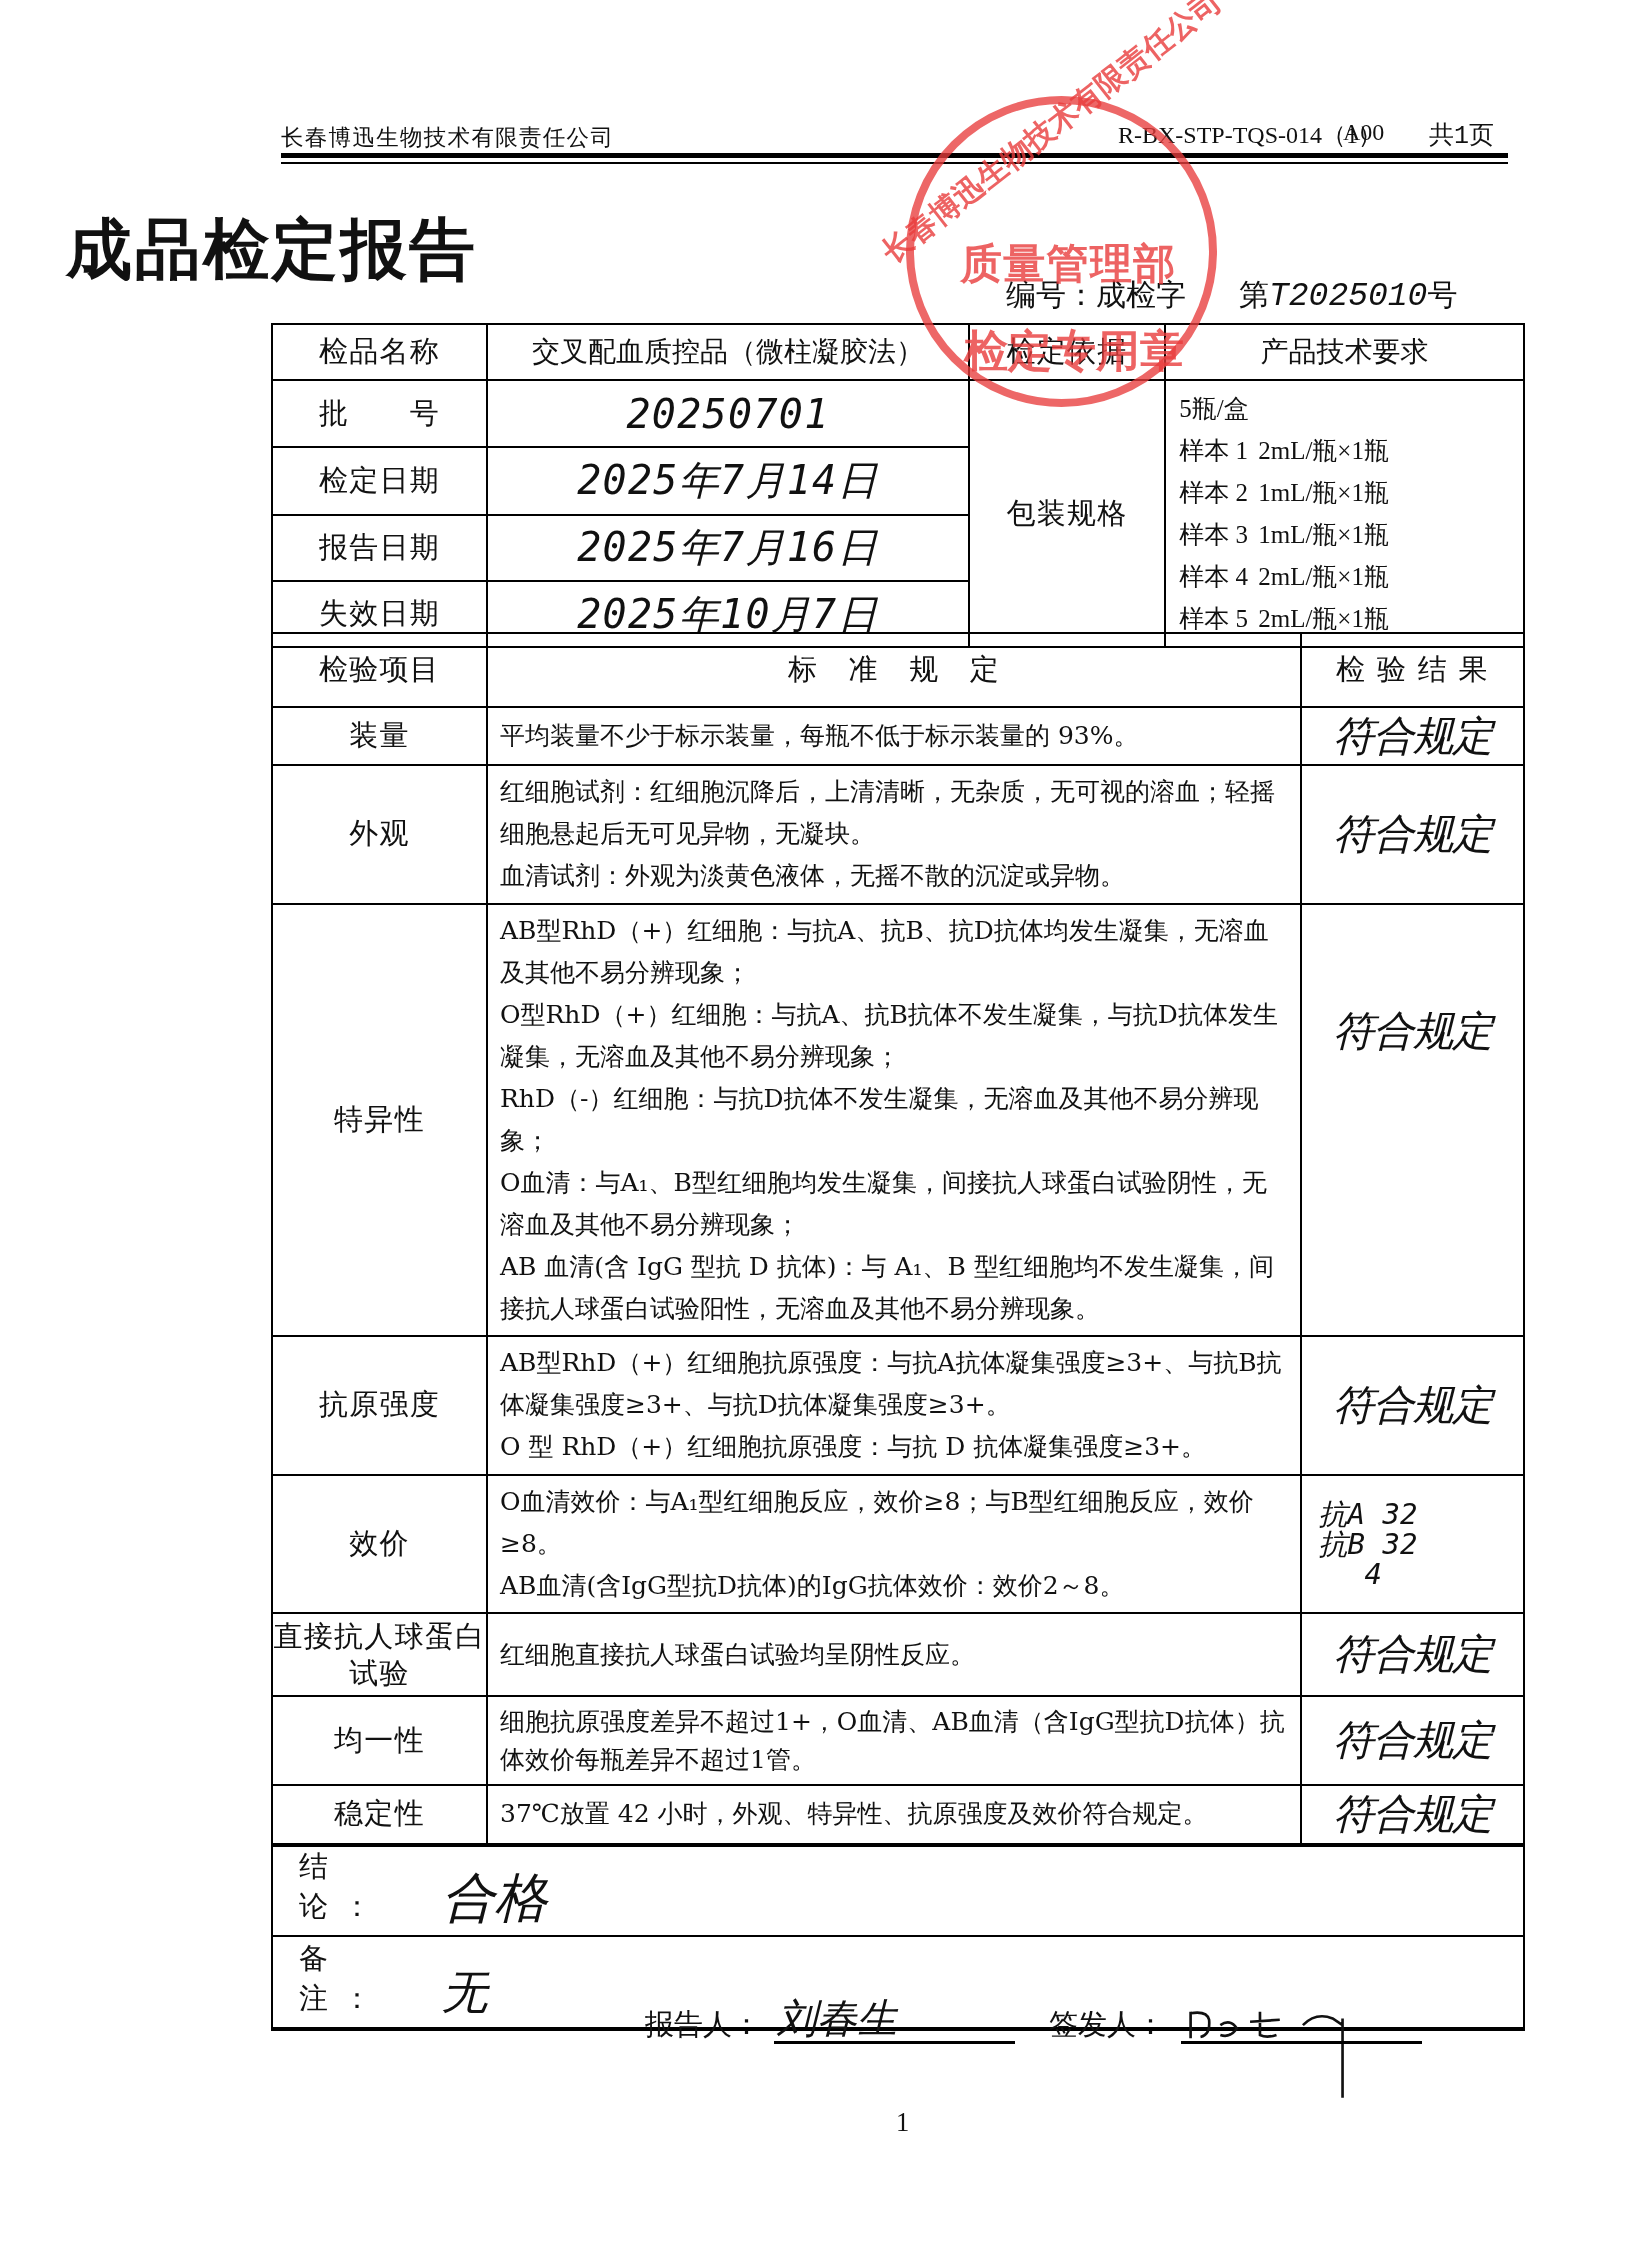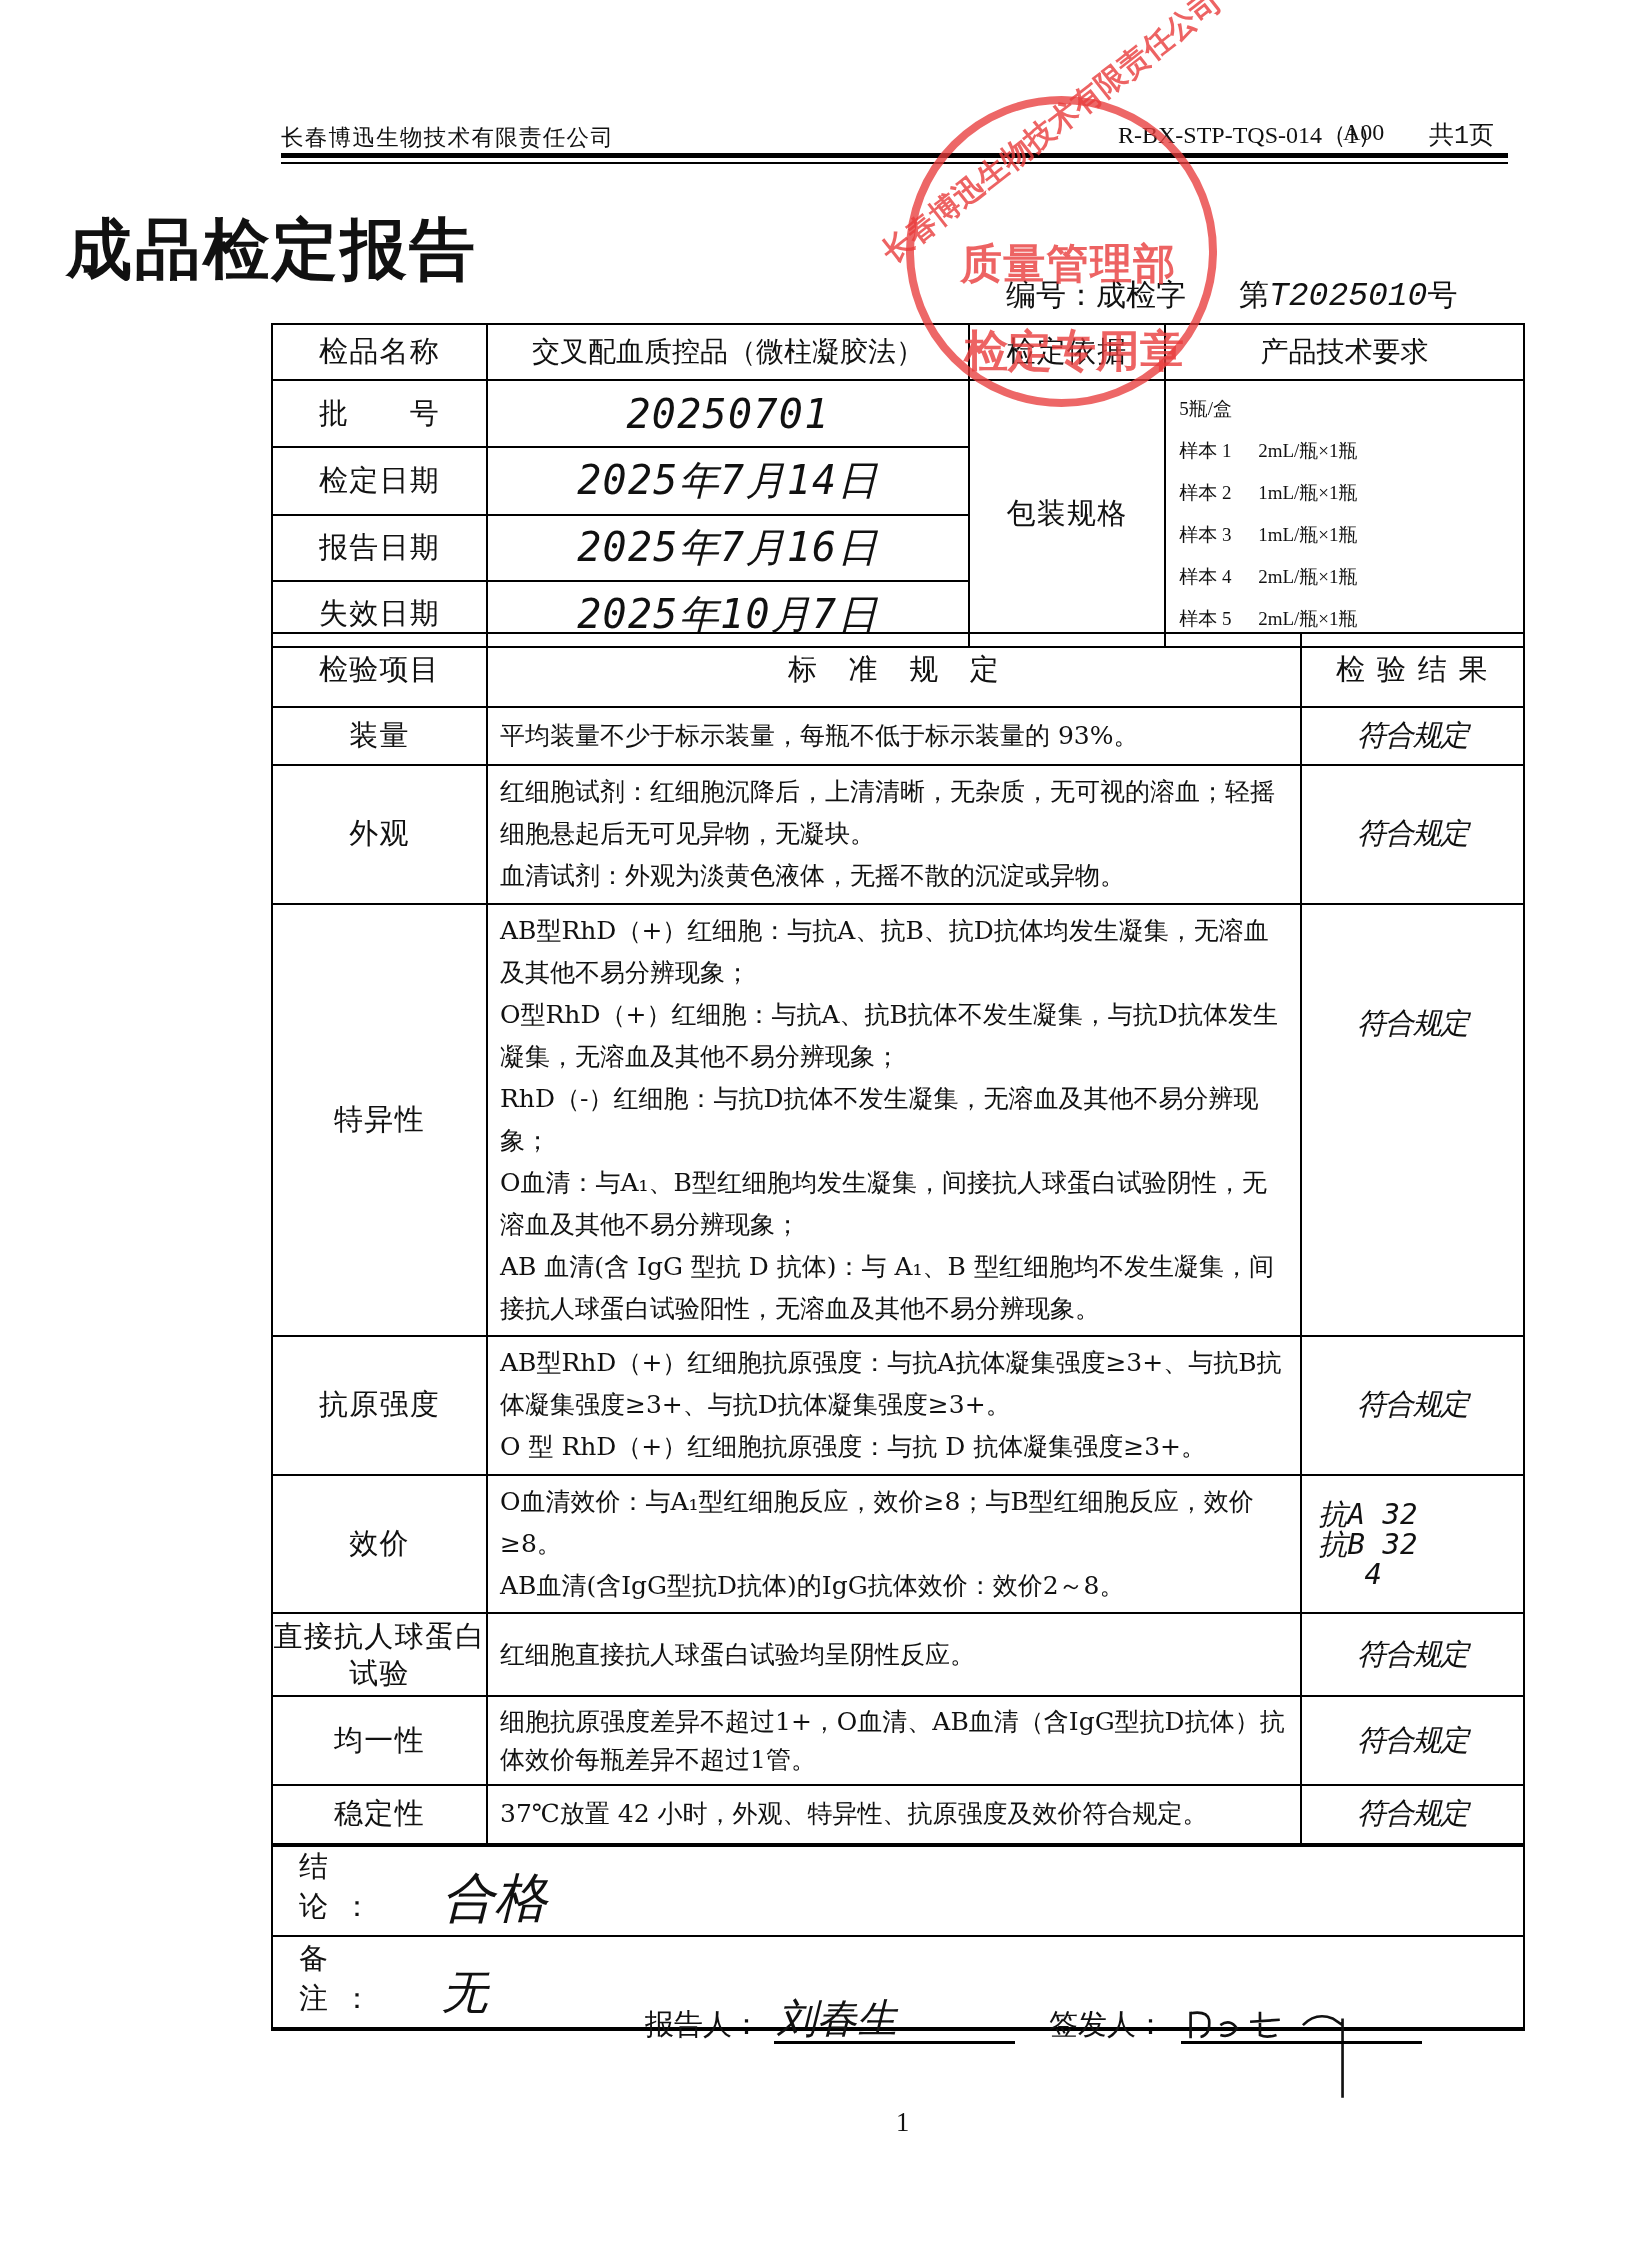--- a/index.html
+++ b/index.html
@@ -16,25 +16,25 @@
   .serial .hw{font-family:Liberation Mono, monospace;font-style:italic;font-size:33px;}
   .serial .sp{display:inline-block;width:53px;}
 
   table{border-collapse:collapse;table-layout:fixed;}
   td{border:2px solid #000;padding:0;vertical-align:middle;}
   .t-top{left:271px;top:323px;width:1252px;}
   .t-bot{left:271px;top:632px;width:1252px;}
   .lbl{text-align:center;font-size:29px;font-family:"DejaVu Sans","Liberation Sans",sans-serif;letter-spacing:1.3px;}
   .val{text-align:center;font-size:28px;font-family:"DejaVu Sans","Liberation Sans",sans-serif;}
   .hw-val{font-family:"DejaVu Sans Mono",monospace;font-style:italic;font-size:40px;letter-spacing:1.3px;}
-  .pack{font-size:19px;font-family:"Liberation Serif",serif;padding:6.6px 0 6.6px 13.2px;line-height:42px;}
+  .pack{font-size:25px;font-family:"Liberation Serif",serif;padding:6.6px 0 6.6px 13.2px;line-height:42px;}
   .pack .n{display:inline-block;width:79px;}
   .std{font-size:25px;font-family:"DejaVu Serif","Liberation Serif",serif;padding:5.3px 12px;line-height:42px;text-align:left;}
   .std div{white-space:normal;}
-  .res{text-align:center;font-family:"DejaVu Sans Mono",monospace;font-style:italic;font-size:29px;letter-spacing:-1.3px;}
+  .res{text-align:center;font-family:"DejaVu Sans Mono",monospace;font-style:italic;font-size:41px;letter-spacing:-1.3px;}
   .res-small{text-align:left;padding-left:16.5px;font-family:"DejaVu Sans Mono",monospace;font-style:italic;font-size:29px;line-height:30px;}
   .concl-lbl{font-size:29px;font-family:"DejaVu Sans","Liberation Sans",sans-serif;letter-spacing:14.6px;padding-left:26px;width:139px;display:inline-block;}
   .concl-val{font-family:"DejaVu Sans Mono",monospace;font-style:italic;font-size:53px;}
   .sig{top:2005px;font-size:29px;font-family:"DejaVu Sans","Liberation Sans",sans-serif;}
   .sig-line{height:3.3px;background:#000;}
   .sig-hw{font-family:"DejaVu Sans Mono",monospace;font-style:italic;font-size:40px;}
   .pageno{left:896px;top:2107px;font-size:26.5px;font-family:"Liberation Serif",serif;}
   .stamp{left:906px;top:96px;width:311px;height:311px;border:8px solid rgba(232,60,60,0.78);border-radius:50%;box-sizing:border-box;pointer-events:none;}
   .stamp-txt{position:absolute;color:rgba(232,60,60,0.8);font-weight:bold;font-family:"DejaVu Sans","Liberation Sans",sans-serif;white-space:nowrap;}
   .stamp-mid{left:46px;top:132px;font-size:42px;letter-spacing:1.3px;}

